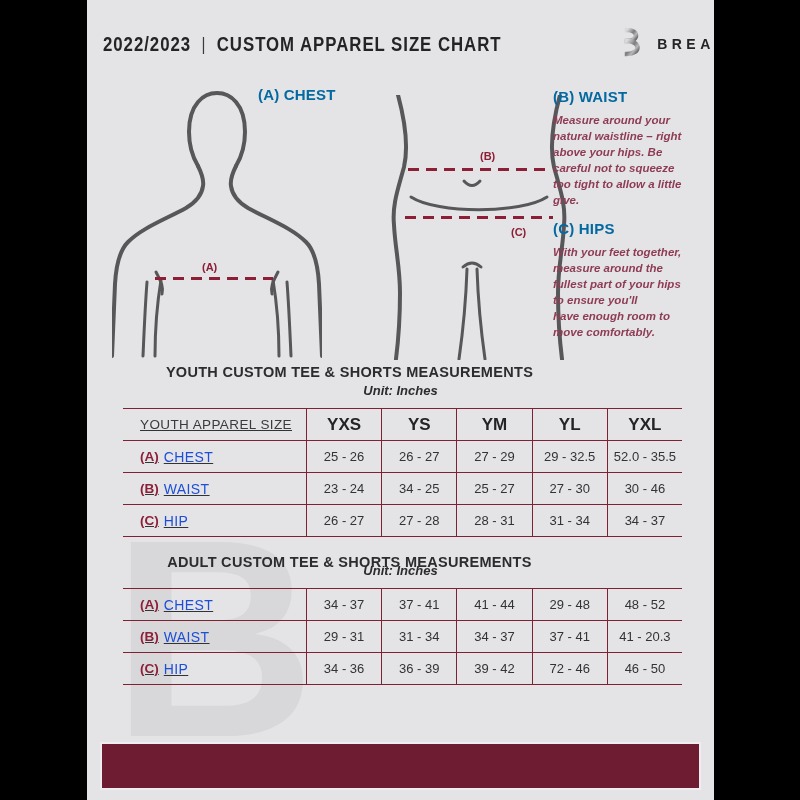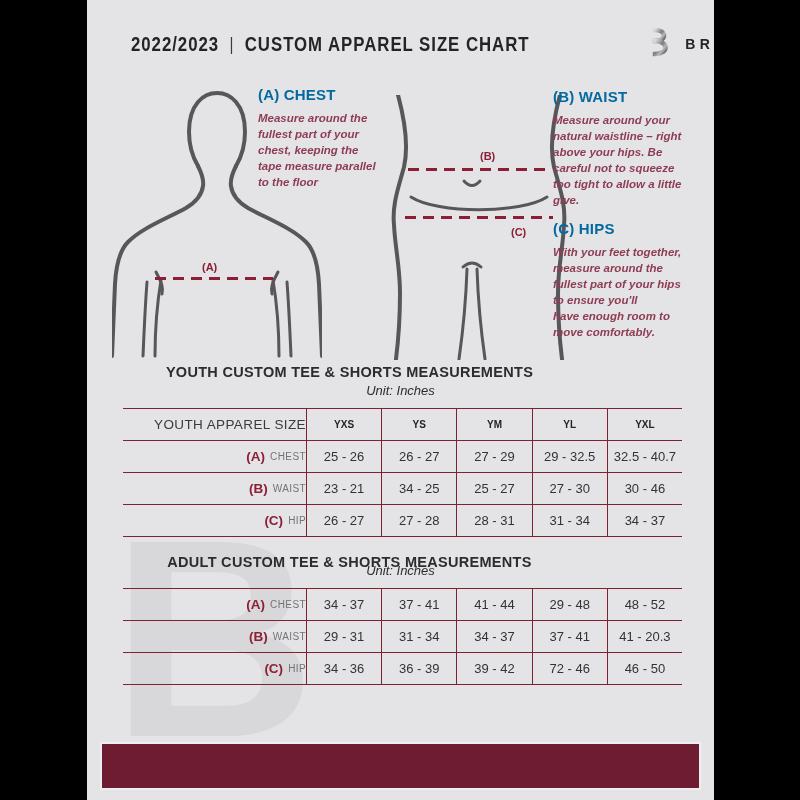--- a/index.html
+++ b/index.html
@@ -9,21 +9,21 @@
   .stage { position:absolute; inset:0; width:800px; height:800px; background:#000; }
   .sheet { position:absolute; left:87px; top:0; width:627px; height:800px;
            background:#e4e4e6; overflow:hidden; }
 
   
   .watermark { position:absolute; left:25px; top:498px; font-size:282px; font-weight:700;
                color:#d8d8da; line-height:1; z-index:0; letter-spacing:0; }
 
   
   .hdr { position:absolute; left:0; top:22px; width:627px; height:44px; z-index:2;
-         display:flex; align-items:center; justify-content:space-between; padding:0 44px; }
+         display:flex; align-items:center; justify-content:space-between; padding:0 16px; }
   .hdr-left { display:flex; align-items:center; gap:13px; white-space:nowrap;
               transform:scaleX(.8); transform-origin:left center;
               font-size:21px; font-weight:700; color:#242427; letter-spacing:1.2px; }
   .hdr-sep { font-weight:400; color:#3a3a3d; font-size:19px; }
   .hdr-right { display:flex; align-items:center; gap:10px; }
   .brand { font-size:14px; font-weight:700; color:#242427; letter-spacing:4.5px; }
 
   
   .fig { position:absolute; z-index:1; }
   .guide-block { position:absolute; z-index:2; }
@@ -31,33 +31,33 @@
   .guide-body { font-size:11.5px; font-style:italic; font-weight:600; color:#8e3c54;
                 line-height:1.4; white-space:pre-line; }
   .dash { position:absolute; height:3px; z-index:2;
           background:repeating-linear-gradient(90deg,#8c1f36 0 11px,transparent 11px 18px); }
   .marker { position:absolute; font-size:11px; font-weight:700; color:#8c1f36; z-index:2; }
 
   
   .section-title { position:absolute; width:525px; text-align:center; font-size:14.5px;
                    font-weight:700; color:#2c2c2e; letter-spacing:.3px; z-index:2; }
   .section-sub { position:absolute; width:627px; text-align:center; font-size:13px;
-                 font-style:italic; font-weight:400; color:#2c2c2e; z-index:2; }
+                 font-style:italic; font-weight:700; color:#2c2c2e; z-index:2; }
 
   
   .tbl { position:absolute; left:36px; width:559px; border-top:1.5px solid #7e2133; z-index:2; }
   .trow { display:grid; grid-template-columns:183px 1fr 1fr 1fr 1fr 1fr; height:32px;
           border-bottom:1.5px solid #7e2133; }
   .tcell { display:flex; align-items:center; justify-content:center; height:100%;
            border-left:1.5px solid #7e2133; font-size:13px; color:#333335; }
-  .tcell.first { border-left:none; justify-content:flex-end; padding-left:17px; }
-  .tcell.colhead { font-weight:700; font-size:10px; color:#242427; }
+  .tcell.first { border-left:none; justify-content:flex-start; padding-left:17px;text-decoration:underline; }
+  .tcell.colhead { font-weight:700; font-size:17px; color:#242427; }
   .rowhead-label { font-size:13.5px; color:#3b3b3d; letter-spacing:.4px; }
   .prefix { font-weight:700; color:#8c2038; margin-right:5px; font-size:13.5px; }
-  .rlabel { color:#737373; font-size:10px; letter-spacing:.4px; }
+  .rlabel { color:#1d4ed8; font-size:14px; letter-spacing:.4px; }
 
   
   .footer-bar { position:absolute; left:13px; top:742px; width:601px; height:48px;
                 background:#6e1c31; border:2px solid #eeeef0; z-index:3; }
 
   svg { display:block; }
 </style>
 </head>
 <body>
 
@@ -134,21 +134,20 @@
     <div class="dash" style="left:68px; top:277px; width:118px;"></div>
 
     <div class="marker" style="left:393px; top:150px;">(B)</div>
     <div class="dash" style="left:321px; top:168px; width:140px;"></div>
 
     <div class="dash" style="left:318px; top:216px; width:148px;"></div>
     <div class="marker" style="left:424px; top:226px;">(C)</div>
 
     <div class="guide-block" style="left:171px; top:86px; width:124px;">
       <div class="guide-heading">(A) CHEST</div>
-      <div class="guide-body">Measure around the fullest part of your chest, keeping the tape measure parallel to the floor</div>
     </div>
 
     <div class="guide-block" style="left:466px; top:220px; width:138px;">
       <div class="guide-heading">(C) HIPS</div>
       <div class="guide-body">With your feet together, measure around the fullest part of your hips to ensure you'll
 have enough room to move comfortably.</div>
     </div>
 
     <div class="guide-block" style="left:466px; top:88px; width:132px;">
       <div class="guide-heading">(B) WAIST</div>
@@ -171,28 +170,28 @@
       </div>
       <div class="trow">
         <div class="tcell first">
             <span class="prefix">(A)</span>
             <span class="rlabel">CHEST</span>
           </div>
         <div class="tcell">25 - 26</div>
         <div class="tcell">26 - 27</div>
         <div class="tcell">27 - 29</div>
         <div class="tcell">29 - 32.5</div>
-        <div class="tcell">32.5 - 40.7</div>
+        <div class="tcell">52.0 - 35.5</div>
       </div>
       <div class="trow">
         <div class="tcell first">
             <span class="prefix">(B)</span>
             <span class="rlabel">WAIST</span>
           </div>
-        <div class="tcell">23 - 21</div>
+        <div class="tcell">23 - 24</div>
         <div class="tcell">34 - 25</div>
         <div class="tcell">25 - 27</div>
         <div class="tcell">27 - 30</div>
         <div class="tcell">30 - 46</div>
       </div>
       <div class="trow">
         <div class="tcell first">
             <span class="prefix">(C)</span>
             <span class="rlabel">HIP</span>
           </div>

